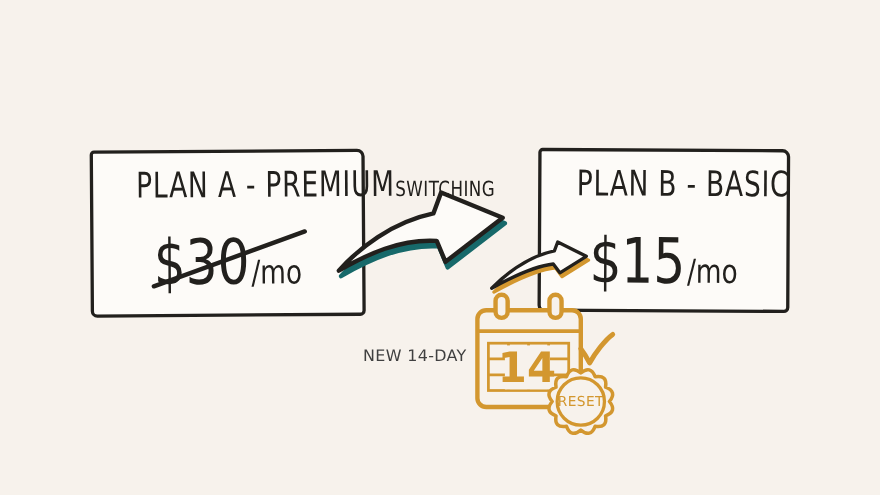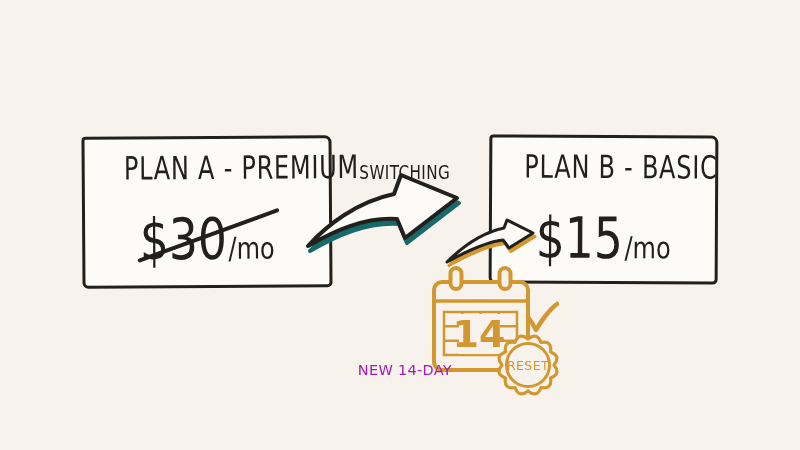--- a/index.html
+++ b/index.html
@@ -30,22 +30,22 @@
     position:absolute;left:138px;top:259px;width:150px;height:4px;
     background:#22201d;border-radius:2px;
     transform:rotate(-20deg);transform-origin:left center;
   }
   .switch-label{
     position:absolute;left:345px;top:161px;width:120px;text-align:center;
     font-size:19px;line-height:22px;letter-spacing:0.5px;white-space:nowrap;
   }
   .switch-label .squish{transform:scaleX(0.8);}
   .window-note{
-    position:absolute;left:330px;top:316px;width:122px;text-align:right;
-    font-size:14.5px;line-height:17.5px;letter-spacing:0.3px;color:#a21caf;margin-top:46px;
+    position:absolute;left:330px;top:316px;width:122px;text-align:left;
+    font-size:14.5px;line-height:17.5px;letter-spacing:0.3px;color:#404040;
   }
   svg{position:absolute;display:block;}
   .big-arrow{left:298px;top:166px;}
   .small-arrow{left:439px;top:214px;}
   .calendar{left:428px;top:256px;}
   .badge{left:492px;top:328px;}
   .check{left:523px;top:300px;}
   .cal-day{
     font-family:"DejaVu Sans","Liberation Sans",sans-serif;
     font-size:38px;font-weight:bold;fill:#d3972f;

